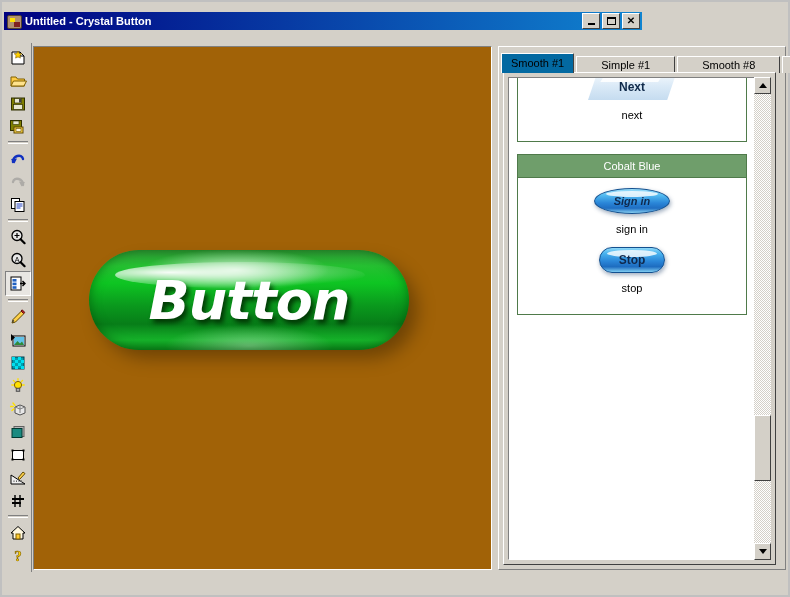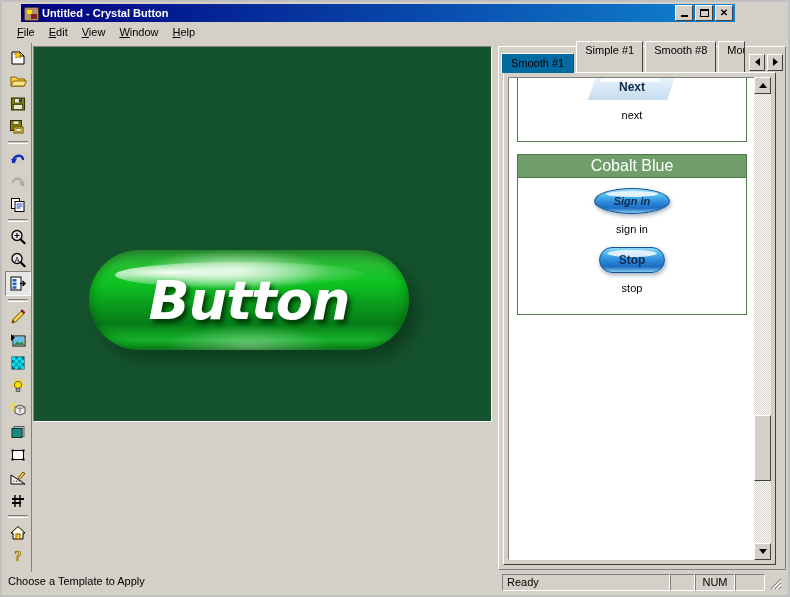--- a/index.html
+++ b/index.html
@@ -5,23 +5,23 @@
   html,body{margin:0;padding:0;}
   body{
     width:790px;height:597px;overflow:hidden;
     font-family:"Liberation Sans",sans-serif;font-size:11px;
     background:#c0c0c0;
   }
   .app{position:relative;width:790px;height:597px;background:#d4d0c8;
        border:2px solid #c0c0c0;box-sizing:border-box;}
 
   
-  .titlebar{position:absolute;left:2px;top:2px;width:714px;height:18px;
+  .titlebar{position:absolute;left:2px;top:10px;width:638px;height:18px;
     background:linear-gradient(90deg,#000080 0%,#1084d0 100%);
-    display:flex;align-items:center;margin-left:17px;}
+    display:flex;align-items:center;}
   .title-icon{width:16px;height:14px;margin:0 3px 0 2px;position:relative;flex:none;}
   .title-icon .bug{position:absolute;left:1px;top:1px;width:13px;height:12px;
     background:#b09070;border:1px solid #504030;border-radius:2px;}
   .title-icon .bug:after{content:"";position:absolute;left:2px;top:2px;width:5px;height:4px;background:#ffe000;}
   .title-icon .bug:before{content:"";position:absolute;right:1px;bottom:1px;width:6px;height:5px;background:#802020;}
   .title-text{color:#fff;font-weight:bold;font-size:11px;letter-spacing:0px;}
   .tb-buttons{margin-left:auto;display:flex;gap:2px;padding-right:2px;}
   .tb-btn{width:16px;height:14px;background:#d4d0c8;
     border-top:1px solid #fff;border-left:1px solid #fff;
     border-right:1px solid #404040;border-bottom:1px solid #404040;
@@ -41,22 +41,22 @@
   .toolbar{position:absolute;left:2px;top:41px;width:28px;height:529px;background:#d4d0c8;
     border-right:1px solid #808080;box-sizing:border-box;padding-top:3px;}
   .tool{width:24px;height:23px;margin:0 auto 0;position:relative;
     display:flex;align-items:center;justify-content:center;}
   .tool.pressed{border-top:1px solid #808080;border-left:1px solid #808080;
     border-right:1px solid #fff;border-bottom:1px solid #fff;background:#e8e6e2;}
   .tsep{width:20px;height:1px;margin:3px auto;border-top:1px solid #808080;border-bottom:1px solid #fff;}
   .tool svg{display:block;}
 
   
-  .canvas-frame{position:absolute;left:31px;top:44px;width:459px;height:376px;
-    background:#14532d;
+  .canvas-frame{position:absolute;left:31px;top:44px;width:459px;height:524px;
+    background:#a16207;
     border-top:1px solid #808080;border-left:1px solid #808080;
     border-right:1px solid #ffffff;border-bottom:1px solid #ffffff;
     box-sizing:border-box;overflow:hidden;}
   .big-button{position:absolute;left:55px;top:203px;width:330px;height:110px;}
   .bb-shadow{position:absolute;left:10px;top:12px;width:318px;height:96px;border-radius:48px;
     background:rgba(0,0,0,0.32);filter:blur(9px);}
   .bb-body{position:absolute;left:0px;top:0px;width:320px;height:100px;border-radius:50px;
     background:
       radial-gradient(ellipse 150px 34px at 46% 20%, rgba(255,255,255,.75) 0%, rgba(255,255,255,0) 62%),
       radial-gradient(ellipse 120px 30px at 50% 96%, rgba(255,255,255,.38) 0%, rgba(255,255,255,0) 70%),
@@ -69,21 +69,21 @@
     font-family:"DejaVu Sans",sans-serif;font-weight:bold;font-style:italic;
     font-size:54px;color:#ffffff;text-shadow:3px 4px 5px rgba(0,40,0,.85);letter-spacing:-1px;}
 
   
   .right-panel{position:absolute;left:496px;top:44px;width:288px;height:524px;
     background:#d4d0c8;
     border-top:1px solid #ffffff;border-left:1px solid #ffffff;
     border-right:1px solid #808080;border-bottom:1px solid #808080;
     box-sizing:border-box;}
   .tabstrip{position:relative;height:22px;margin:4px 2px 0 4px;display:flex;align-items:flex-end;}
-  .tab{height:32px;line-height:17px;padding:0 8px;margin-right:2px;font-size:11px;color:#000;
+  .tab{height:17px;line-height:17px;padding:0 24px;margin-right:2px;font-size:11px;color:#000;
     background:#d4d0c8;
     border-top:1px solid #ffffff;border-left:1px solid #ffffff;border-right:1px solid #404040;
     border-bottom:none;box-sizing:border-box;white-space:nowrap;}
   .tab.active{height:20px;line-height:19px;background:#0369a1;position:relative;z-index:3;
     margin-left:-2px;padding:0 9px;}
   .tab.truncated{overflow:hidden;max-width:62px;}
   .tab-arrows{display:flex;margin-left:auto;align-self:center;}
   .tab-arrow{width:16px;height:17px;background:#d4d0c8;
     border-top:1px solid #ffffff;border-left:1px solid #ffffff;
     border-right:1px solid #404040;border-bottom:1px solid #404040;
@@ -94,21 +94,21 @@
   .tab-body{position:absolute;left:4px;top:25px;width:273px;height:493px;
     border-top:1px solid #ffffff;border-left:1px solid #ffffff;
     border-right:1px solid #404040;border-bottom:1px solid #404040;
     background:#d4d0c8;box-sizing:border-box;}
   .list-area{position:absolute;left:4px;top:4px;width:248px;height:483px;background:#ffffff;
     border-top:1px solid #808080;border-left:1px solid #808080;
     border-right:1px solid #ffffff;border-bottom:1px solid #ffffff;
     box-sizing:border-box;overflow:hidden;}
   .tpl-group{border:1px solid #4f7a4a;margin:0 8px 12px 8px;background:#fff;}
   .tpl-group.first{margin-top:-14px;border-top:none;}
-  .tpl-head{background:#6f9e6b;color:#ffffff;text-align:center;font-size:16px;height:22px;
+  .tpl-head{background:#6f9e6b;color:#ffffff;text-align:center;font-size:11px;height:22px;
     line-height:22px;border-bottom:1px solid #4f7a4a;}
   .tpl-items{padding:10px 0 8px;}
   .tpl-item{text-align:center;margin-bottom:12px;}
   .tpl-cap{font-size:11px;color:#000;margin-top:7px;}
 
   
   .sb{display:inline-block;position:relative;}
   .sb-next{width:88px;height:26px;}
   .sb-next .shape{position:absolute;left:0;top:0;width:88px;height:26px;
     background:linear-gradient(180deg,#f2f8fd 0%,#dbeaf7 45%,#c5dcf0 100%);
@@ -191,27 +191,20 @@
           </div>
         </div>
       <div class="tb-btn">
           <div class="gm">
             <span class="closx">✕</span>
           </div>
         </div>
     </div>
   </div>
 
-  <div class="menubar">
-    <div class="menu-item"><u>F</u>ile</div>
-    <div class="menu-item"><u>E</u>dit</div>
-    <div class="menu-item"><u>V</u>iew</div>
-    <div class="menu-item"><u>W</u>indow</div>
-    <div class="menu-item"><u>H</u>elp</div>
-  </div>
 
   <div class="toolbar">
 
     <div class="tool">
       <svg width="18" height="18" viewBox="0 0 18 18">
         <path d="M3 3 h8 l4 4 v8 h-12 z" fill="#fff" stroke="#000" stroke-width="1"></path>
         <path d="M11 3 v4 h4" fill="none" stroke="#000"></path>
         <path d="M9 2 l1.2 2.4 2.6.3-1.9 1.8.5 2.6L9 7.9 6.6 9.1l.5-2.6L5.2 4.7l2.6-.3z" fill="#ffd000" stroke="#806000" stroke-width=".6"></path>
       </svg>
     </div>
@@ -486,35 +479,14 @@
           <div class="sb-thumb"></div>
         </div>
         <div class="sb-btn" style="position:absolute;bottom:0;left:0">
             <span class="sb-dn"></span>
           </div>
       </div>
 
     </div>
   </div>
 
-  <div class="statusbar">
-    <div class="sp sp-main">Choose a Template to Apply</div>
-    <div class="sp" style="width:168px">Ready</div>
-    <div class="sp" style="width:25px"></div>
-    <div class="sp" style="width:40px;text-align:center">NUM</div>
-    <div class="sp" style="width:30px"></div>
-    <div class="grip">
-      <svg width="14" height="14" viewBox="0 0 14 14">
-        <g stroke="#808080" stroke-width="1.2">
-          <path d="M13 3 L3 13"></path>
-            <path d="M13 7 L7 13"></path>
-            <path d="M13 11 L11 13"></path>
-        </g>
-        <g stroke="#ffffff" stroke-width="1.2">
-          <path d="M13 4.5 L4.5 13"></path>
-            <path d="M13 8.5 L8.5 13"></path>
-            <path d="M13 12.5 L12.5 13"></path>
-        </g>
-      </svg>
-    </div>
-  </div>
 
 </div>
 
 </body></html>

